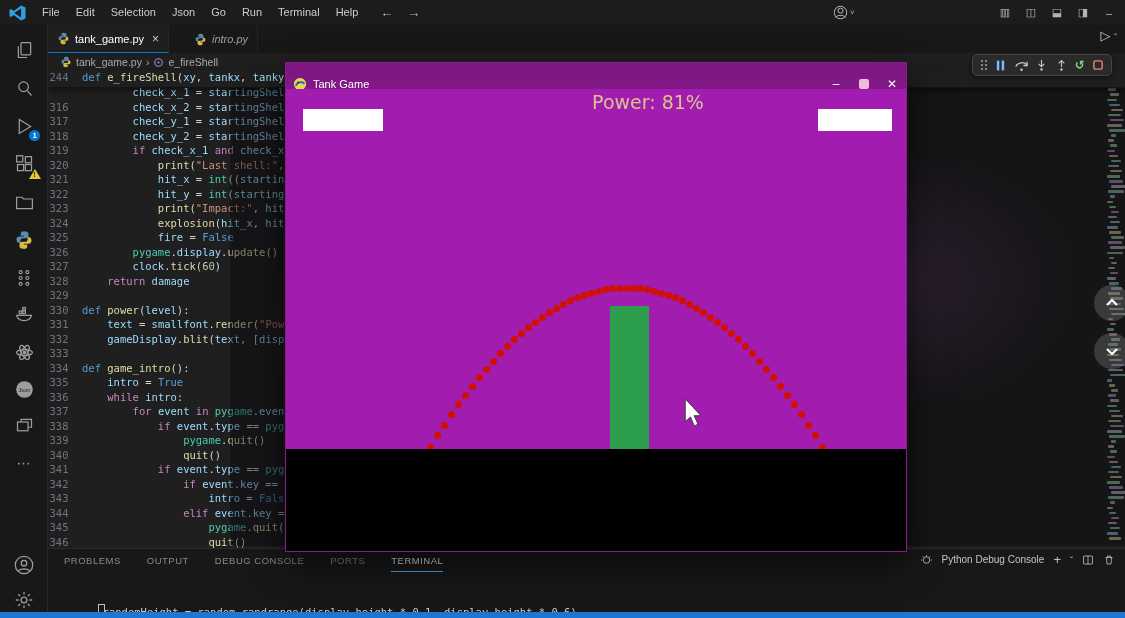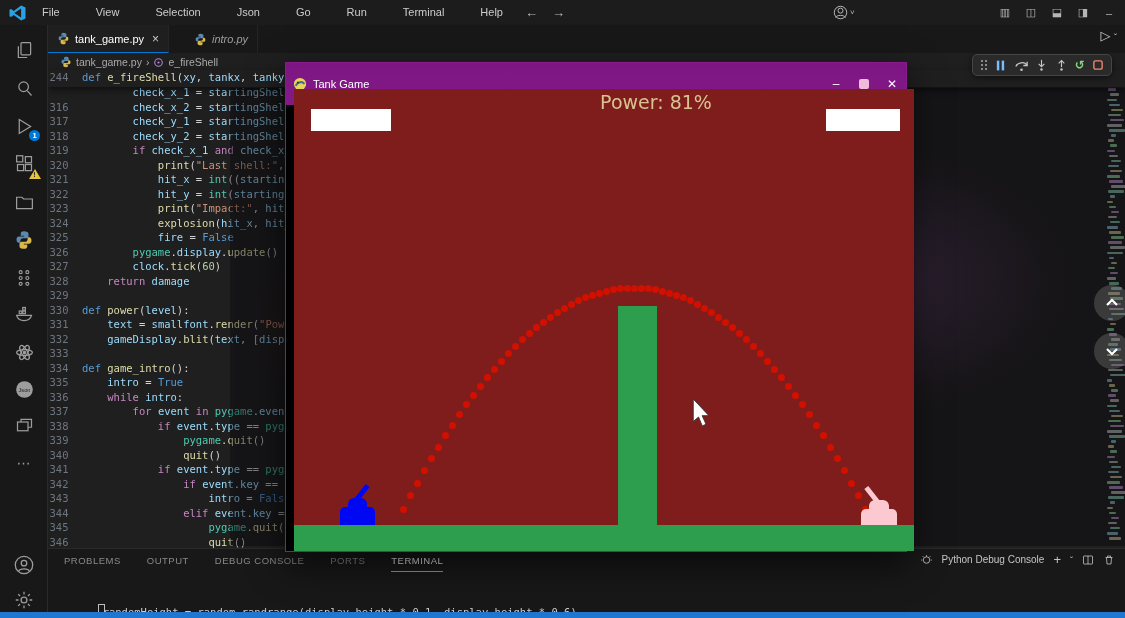--- a/index.html
+++ b/index.html
@@ -69,21 +69,21 @@
   .scroll-circle svg { stroke:#ffffff; stroke-width:2.2; fill:none; }
   
   #game-window { position:absolute; left:285px; top:62px; width:622px; height:490px; z-index:50;
     border:1px solid #8a1b8f; box-shadow:0 12px 34px rgba(0,0,0,.65); background:#000; }
   #game-titlebar { position:absolute; left:0; top:0; width:620px; height:42px;
     background:linear-gradient(#7d1582,#831a88); display:flex; align-items:center; }
   #game-title { color:#ffffff; font-size:11px; margin-left:6px; }
   #game-controls { margin-left:auto; display:flex; align-items:center; height:26px; }
   .gc { width:28px; text-align:center; color:#fff; font-size:12px; }
   #game-max-box { width:10px; height:10px; background:#eebbd9; border-radius:2px; margin:0 9px; }
-  #game-scene { position:absolute; left:8px; top:26px; width:620px; height:462px; background:#7f1d1d; overflow:hidden; }
+  #game-scene { position:absolute; left:0; top:26px; width:620px; height:360px; background:#a21caf; overflow:hidden; }
   .health-bar { position:absolute; background:#ffffff; }
   #power-label { position:absolute; transform:translateX(-50%); font-family:"DejaVu Sans", sans-serif;
     font-weight:500; }
   #ground { position:absolute; }
   #pillar { position:absolute; }
   .dot { position:absolute; border-radius:50%; }
   .tank-part { position:absolute; }
   
   #panel { position:absolute; left:48px; top:548px; width:1077px; height:64px; background:#181818;
     border-top:1px solid #2a2a2a; z-index:10; }
@@ -99,23 +99,23 @@
   #statusbar { position:absolute; left:0; top:612px; width:1125px; height:6px; background:#1f77cf; z-index:30; }
   svg text { font-family:"Liberation Sans", sans-serif; }
 </style>
 </head>
 <body>
 
 <div id="titlebar">
   <svg id="vscode-logo" viewBox="0 0 16 16">
     <path fill="#2aa2e2" d="M11.6.4 16 2.4v11.2l-4.4 2L4.2 10 1.6 12 0 11.2V4.8L1.6 4l2.6 2L11.6.4zM4.8 8l6.8 4.4V3.6L4.8 8z"></path>
   </svg>
-  <div id="menu-items" style="display:flex;gap:20px;">
+  <div id="menu-items" style="display:flex;">
       <div class="menu-item">File</div>
-      <div class="menu-item">View</div>
+      <div class="menu-item">Edit</div>
       <div class="menu-item">Selection</div>
       <div class="menu-item">Json</div>
       <div class="menu-item">Go</div>
       <div class="menu-item">Run</div>
       <div class="menu-item">Terminal</div>
       <div class="menu-item">Help</div>
     </div>
   <div class="nav-arrows"><span>←</span><span>→</span></div>
   <div id="account-wrap">
     <svg width="15" height="15" viewBox="0 0 24 24" style="stroke:#b6b6b6;fill:none;stroke-width:1.6">

